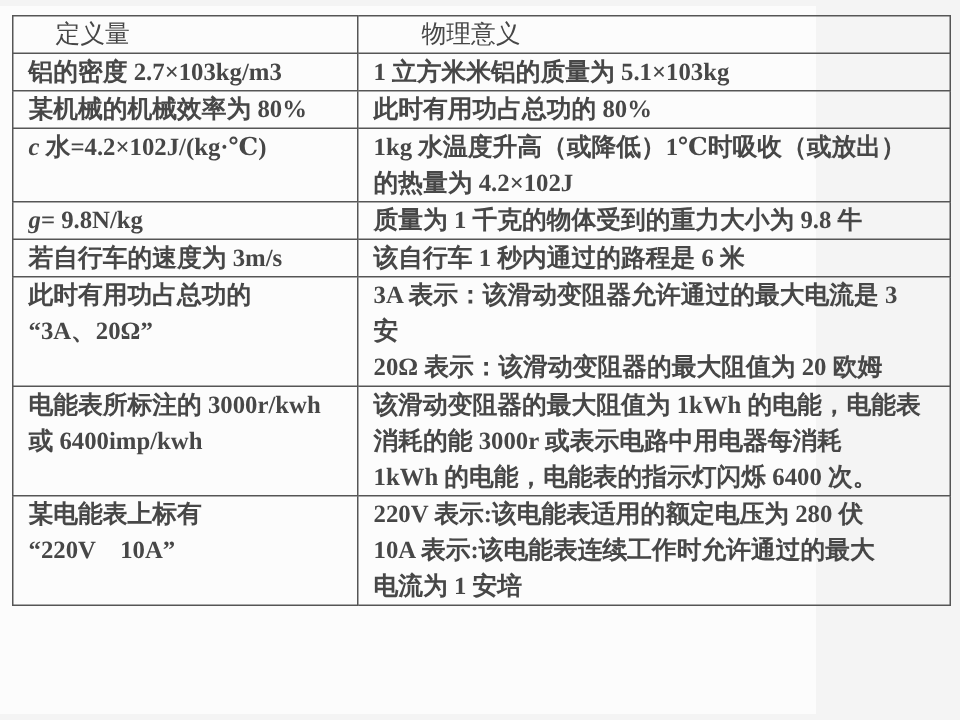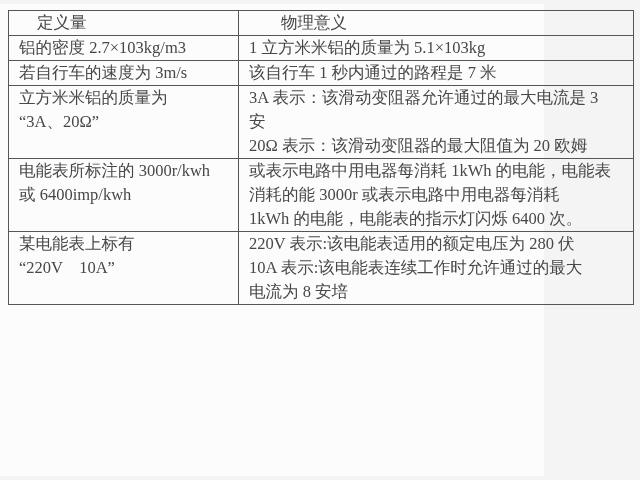--- a/index.html
+++ b/index.html
@@ -28,21 +28,21 @@
     font-size:16.5px;
     line-height:24px;
     text-align:left;
     padding:0 2px 0 10px;
     white-space:pre;
     overflow:hidden;
   }
   .def-table th.h-def{padding-left:28px;}
   .def-table th.h-mean{padding-left:42px;}
   .def-table i{font-style:italic;font-family:"Liberation Serif","DejaVu Serif",serif;}
-  .line{height:24px;}
+  .line{height:24px;font-weight:bold;}
 </style>
 </head>
 <body>
 
 <div class="sheet">
   <table class="def-table">
     <colgroup>
       <col style="width:230px">
       <col style="width:395px">
     </colgroup>
@@ -51,30 +51,42 @@
         <th class="h-def">定义量</th>
         <th class="h-mean">物理意义</th>
       </tr>
     </thead>
     <tbody>
         <tr>
           <td><div class="line">铝的密度 2.7×103kg/m3</div></td>
           <td><div class="line">1 立方米米铝的质量为 5.1×103kg</div></td>
         </tr>
         <tr>
-          <td><div class="line">若自行车的速度为 3m/s</div></td>
-          <td><div class="line">该自行车 1 秒内通过的路程是 7 米</div></td>
+          <td><div class="line">某机械的机械效率为 80%</div></td>
+          <td><div class="line">此时有用功占总功的 80%</div></td>
         </tr>
         <tr>
-          <td><div class="line">立方米米铝的质量为</div><div class="line">“3A、20Ω”</div></td>
+          <td><div class="line"><i>c</i> 水=4.2×102J/(kg·℃)</div></td>
+          <td><div class="line">1kg 水温度升高（或降低）1℃时吸收（或放出）</div><div class="line">的热量为 4.2×102J</div></td>
+        </tr>
+        <tr>
+          <td><div class="line"><i>g</i>= 9.8N/kg</div></td>
+          <td><div class="line">质量为 1 千克的物体受到的重力大小为 9.8 牛</div></td>
+        </tr>
+        <tr>
+          <td><div class="line">若自行车的速度为 3m/s</div></td>
+          <td><div class="line">该自行车 1 秒内通过的路程是 6 米</div></td>
+        </tr>
+        <tr>
+          <td><div class="line">此时有用功占总功的</div><div class="line">“3A、20Ω”</div></td>
           <td><div class="line">3A 表示：该滑动变阻器允许通过的最大电流是 3</div><div class="line">安</div><div class="line">20Ω 表示：该滑动变阻器的最大阻值为 20 欧姆</div></td>
         </tr>
         <tr>
           <td><div class="line">电能表所标注的 3000r/kwh</div><div class="line">或 6400imp/kwh</div></td>
-          <td><div class="line">或表示电路中用电器每消耗 1kWh 的电能，电能表</div><div class="line">消耗的能 3000r 或表示电路中用电器每消耗</div><div class="line">1kWh 的电能，电能表的指示灯闪烁 6400 次。</div></td>
+          <td><div class="line">该滑动变阻器的最大阻值为 1kWh 的电能，电能表</div><div class="line">消耗的能 3000r 或表示电路中用电器每消耗</div><div class="line">1kWh 的电能，电能表的指示灯闪烁 6400 次。</div></td>
         </tr>
         <tr>
           <td><div class="line">某电能表上标有</div><div class="line">“220V　10A”</div></td>
-          <td><div class="line">220V 表示:该电能表适用的额定电压为 280 伏</div><div class="line">10A 表示:该电能表连续工作时允许通过的最大</div><div class="line">电流为 8 安培</div></td>
+          <td><div class="line">220V 表示:该电能表适用的额定电压为 280 伏</div><div class="line">10A 表示:该电能表连续工作时允许通过的最大</div><div class="line">电流为 1 安培</div></td>
         </tr>
       </tbody>
   </table>
 </div>
 
 </body></html>

